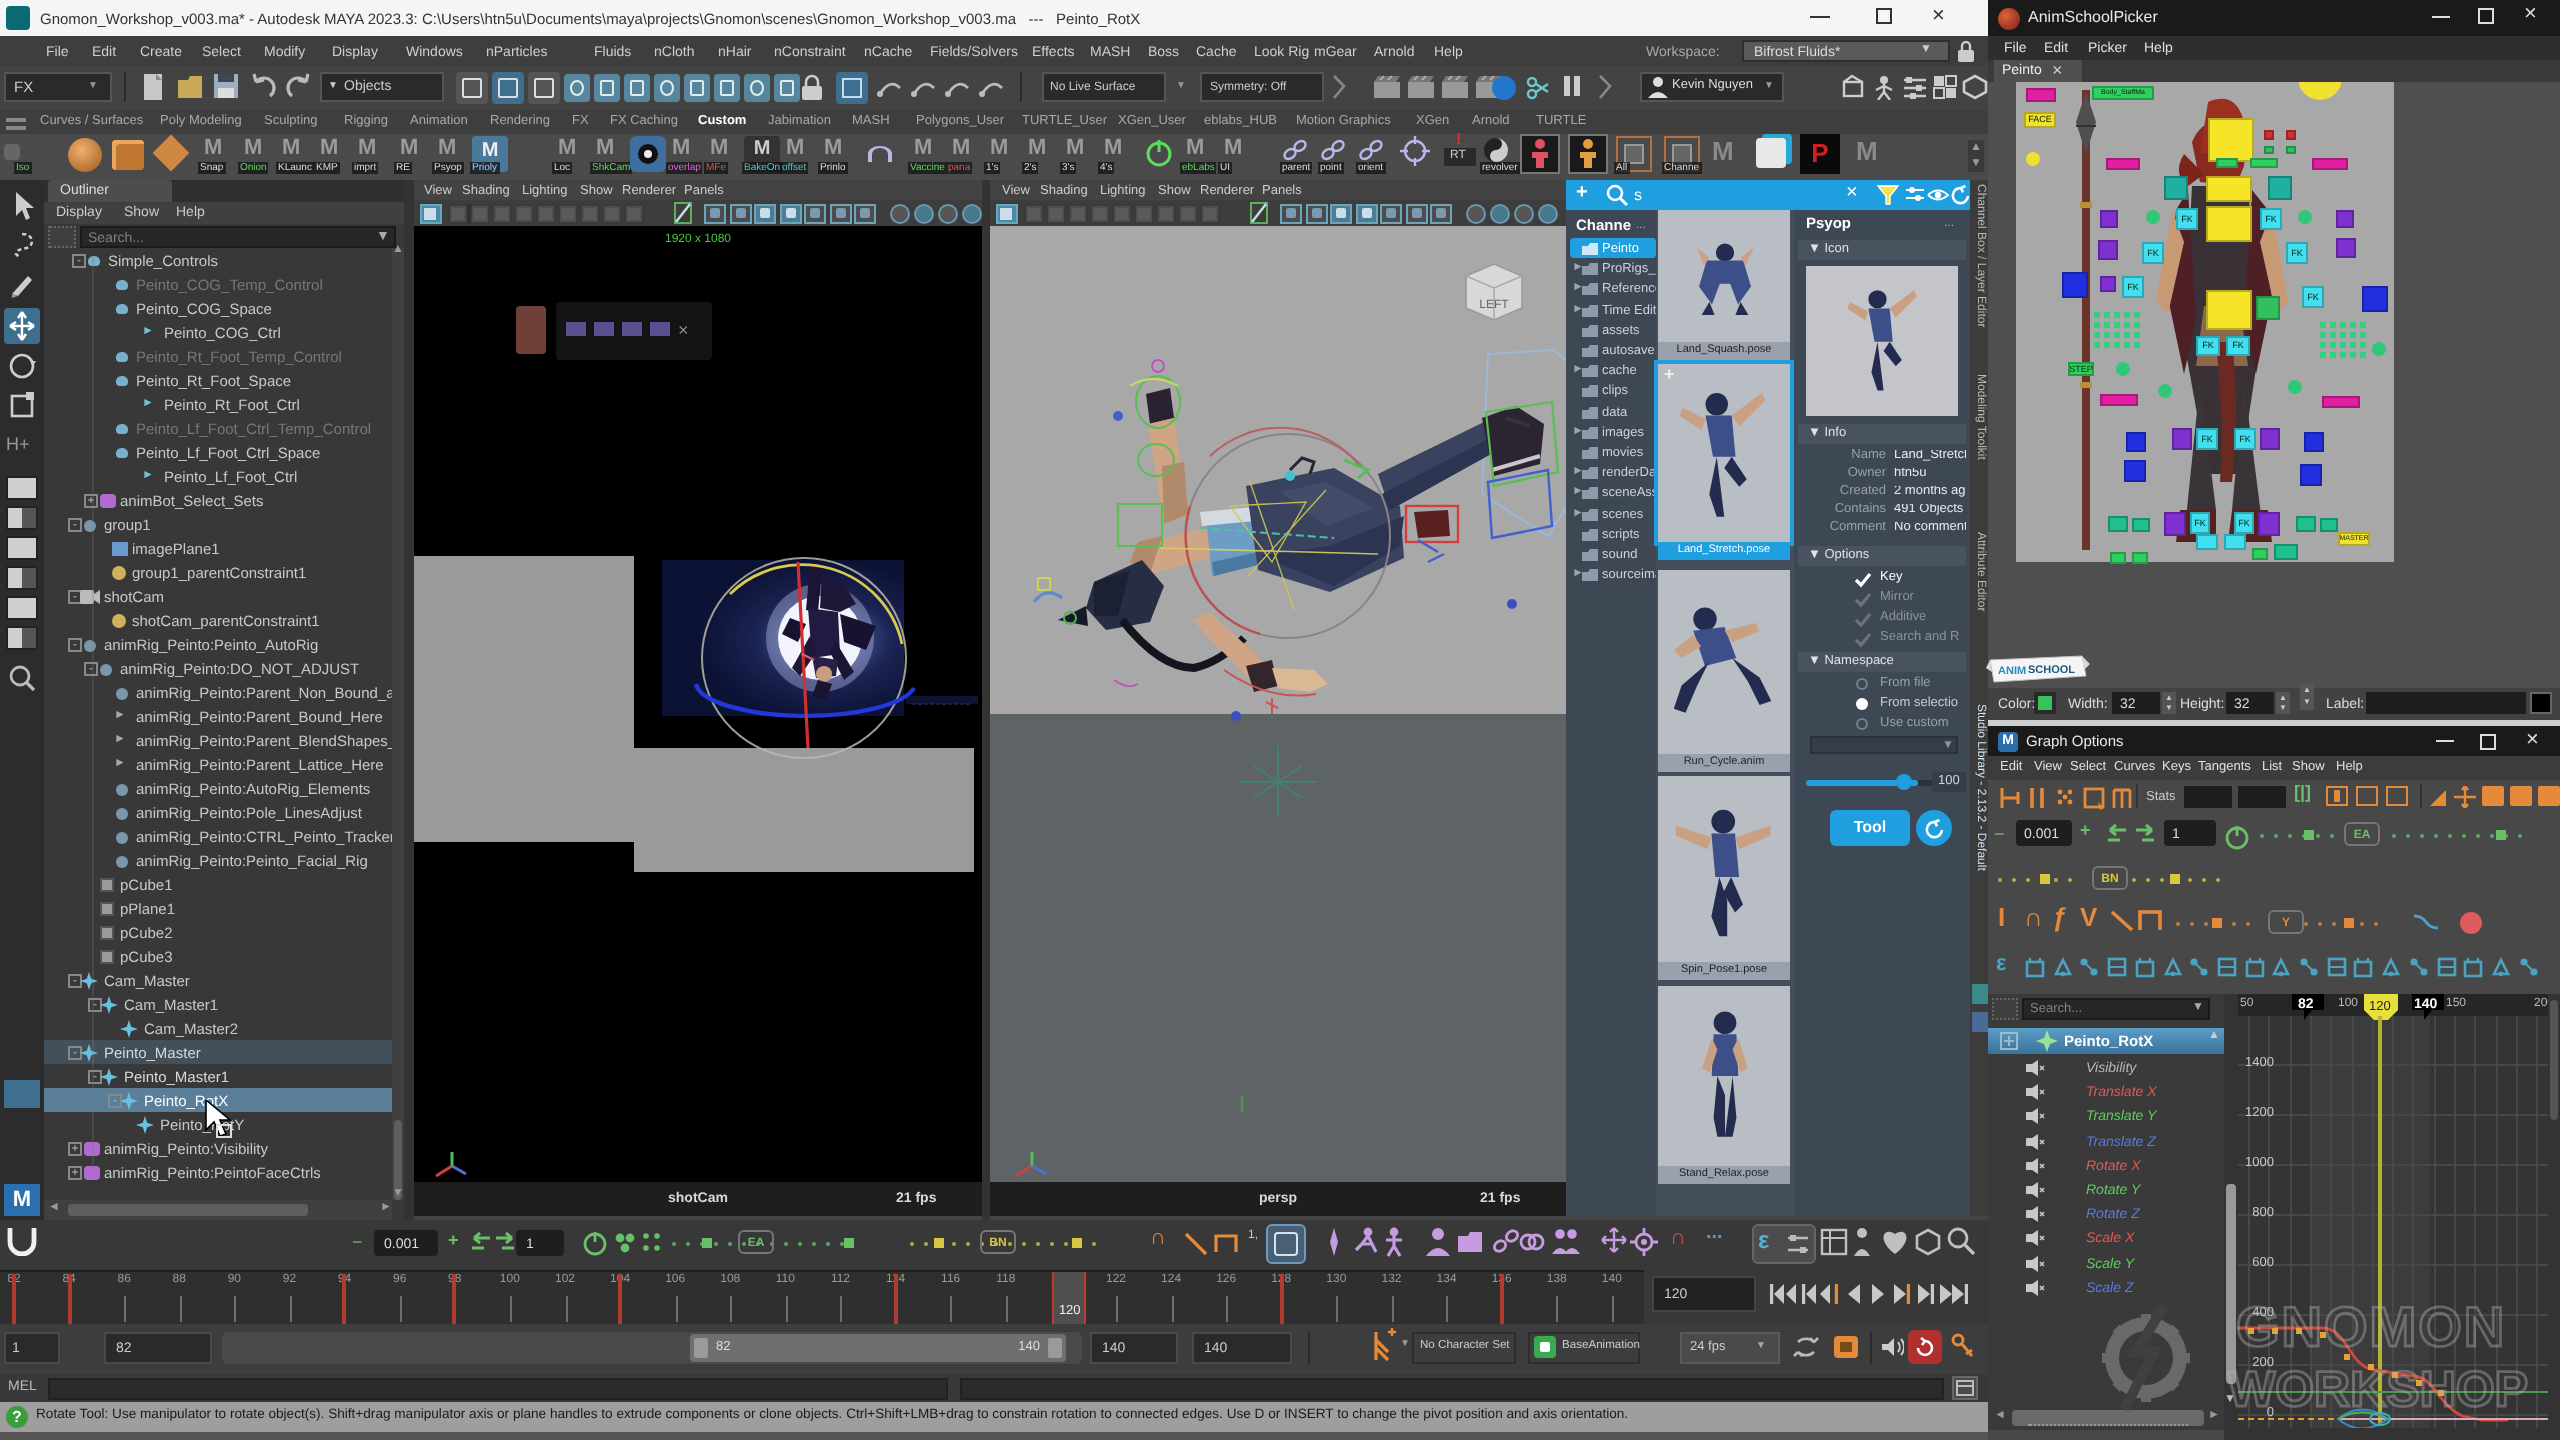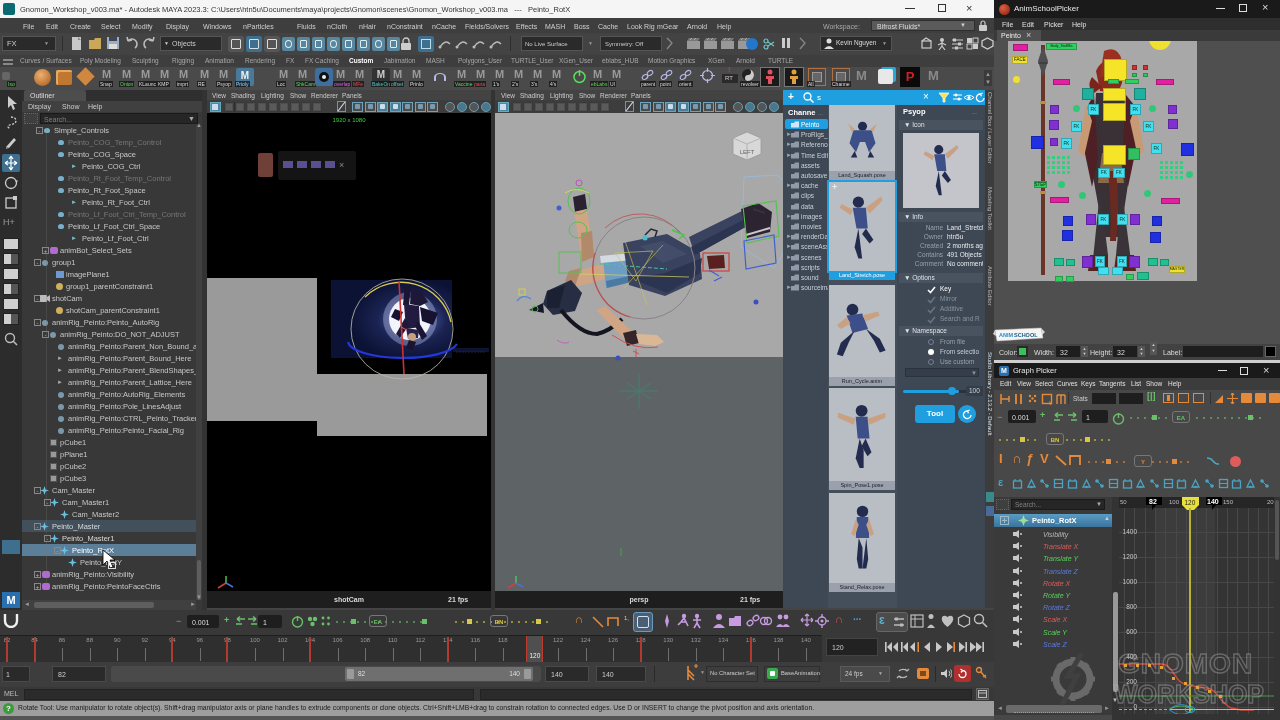--- a/index.html
+++ b/index.html
@@ -1467,21 +1467,21 @@
 <div style="position:absolute;left:1117px;top:349px;font-size:7px;color:#ddd;white-space:nowrap;line-height:1;">32</div>
 <div style="position:absolute;left:1138px;top:346px;width:7px;height:11px;background:#555;font-size:4px;color:#ccc;text-align:center;line-height:5px">▲<br>▼</div>
 <div style="position:absolute;left:1150px;top:342px;width:7px;height:13px;background:#555;font-size:4px;color:#ccc;text-align:center;line-height:6px">▲<br>▼</div>
 <div style="position:absolute;left:1163px;top:349px;font-size:7px;color:#ddd;white-space:nowrap;line-height:1;">Label:</div>
 <div style="position:absolute;left:1183px;top:346px;width:80px;height:11px;background:#1e1e1e;"></div>
 <div style="position:absolute;left:1265px;top:346px;width:11px;height:11px;background:#000;border:1px solid #666"></div>
 <div style="position:absolute;left:994px;top:360px;width:286px;height:3px;background:#cfcfcf;"></div>
 <div style="position:absolute;left:994px;top:363px;width:286px;height:357px;background:#484848;"></div>
 <div style="position:absolute;left:994px;top:363px;width:286px;height:15px;background:#1a1a1a;"></div>
 <div style="position:absolute;left:999px;top:366px;width:10px;height:10px;background:#2a6fae;border-radius:2px;text-align:center;line-height:10px;font-size:7px;color:#fff;font-weight:bold">M</div>
-<div style="position:absolute;left:1013px;top:367px;font-size:7.5px;color:#e8e8e8;white-space:nowrap;line-height:1;">Graph Picker</div>
+<div style="position:absolute;left:1013px;top:367px;font-size:7.5px;color:#e8e8e8;white-space:nowrap;line-height:1;">Graph Options</div>
 <div style="position:absolute;left:1218px;top:370px;width:9px;height:1px;background:#ddd;"></div>
 <div style="position:absolute;left:1240px;top:367px;width:8px;height:8px;border:1px solid #ddd"></div>
 <div style="position:absolute;left:1263px;top:365px;font-size:11px;color:#ddd;white-space:nowrap;line-height:1;">×</div>
 <div style="position:absolute;left:994px;top:378px;width:286px;height:12px;background:#3c3c3c;"></div>
 <div style="position:absolute;left:1000px;top:381px;font-size:6.5px;color:#e0e0e0;white-space:nowrap;line-height:1;">Edit</div>
 <div style="position:absolute;left:1017px;top:381px;font-size:6.5px;color:#e0e0e0;white-space:nowrap;line-height:1;">View</div>
 <div style="position:absolute;left:1035px;top:381px;font-size:6.5px;color:#e0e0e0;white-space:nowrap;line-height:1;">Select</div>
 <div style="position:absolute;left:1057px;top:381px;font-size:6.5px;color:#e0e0e0;white-space:nowrap;line-height:1;">Curves</div>
 <div style="position:absolute;left:1081px;top:381px;font-size:6.5px;color:#e0e0e0;white-space:nowrap;line-height:1;">Keys</div>
 <div style="position:absolute;left:1099px;top:381px;font-size:6.5px;color:#e0e0e0;white-space:nowrap;line-height:1;">Tangents</div>

